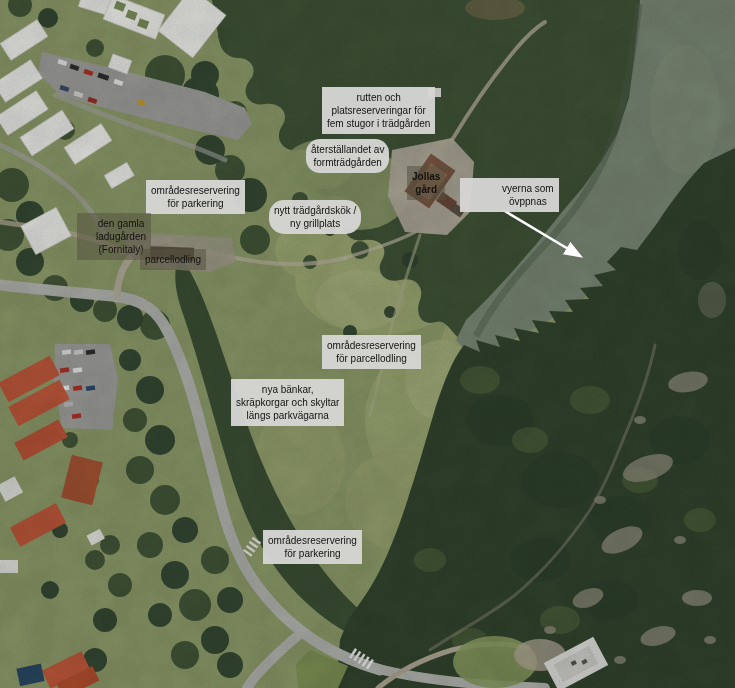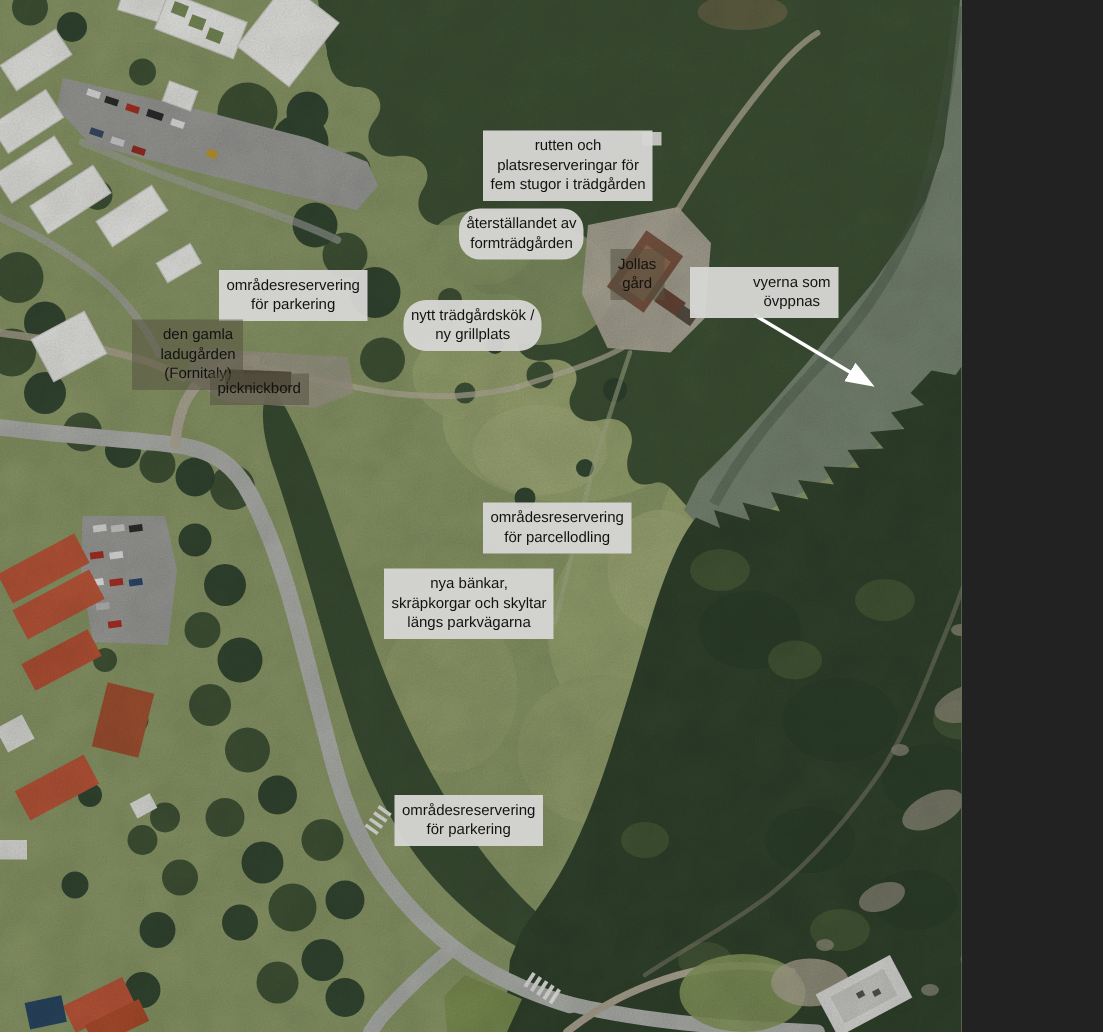--- a/index.html
+++ b/index.html
@@ -1,18 +1,18 @@
 <!DOCTYPE html>
 <html><head>
 <meta charset="utf-8">
 <style>
   html,body{margin:0;padding:0;background:#222;}
   .map-wrap{
-    position:relative;width:641px;height:688px;overflow:hidden;
-    font-family:"Liberation Sans",sans-serif;background:#e5e5e5;
+    position:relative;width:735px;height:688px;overflow:hidden;
+    font-family:"Liberation Sans",sans-serif;background:#be185d;
   }
   .map-wrap svg{position:absolute;left:0;top:0;display:block;}
   .map-label{
     position:absolute;white-space:pre-line;text-align:center;
     font-size:10px;line-height:13px;color:#121210;
     padding:4px 5px;box-sizing:content-box;
   }
   .map-label.light{background:rgba(213,213,211,0.96);}
   .map-label.dark{background:rgba(84,80,64,0.52);}
 </style>
@@ -278,32 +278,32 @@
     <rect width="735" height="688" filter="url(#gS)" opacity="0.12"></rect>
 
     <line x1="503" y1="210" x2="580" y2="256" stroke="#ffffff" stroke-width="2.4" marker-end="url(#ah)"></line>
   </svg>
 
   <div class="map-label light" style="left:322px;top:87px;">rutten och
 platsreserveringar för
 fem stugor i trädgården</div>
   <div class="map-label light" style="left:306px;top:139px;border-radius:14px;">återställandet av
 formträdgården</div>
-  <div class="map-label dark" style="left:407px;top:166px;">Jollas
+  <div class="map-label dark" style="left:407px;top:166px;font-weight:bold;">Jollas
 gård</div>
   <div class="map-label light" style="left:460px;top:178px;padding-left:42px;">vyerna som
 övppnas</div>
   <div class="map-label light" style="left:146px;top:180px;">områdesreservering
 för parkering</div>
   <div class="map-label light" style="left:269px;top:200px;border-radius:15px;">nytt trädgårdskök /
 ny grillplats</div>
-  <div class="map-label dark" style="left:88px;top:213px;padding-left:19px;">den gamla
+  <div class="map-label dark" style="left:77px;top:213px;padding-left:19px;">den gamla
 ladugården
 (Fornitaly)</div>
-  <div class="map-label dark" style="left:140px;top:249px;">picknickbord</div>
+  <div class="map-label dark" style="left:140px;top:249px;">parcellodling</div>
   <div class="map-label light" style="left:322px;top:335px;">områdesreservering
 för parcellodling</div>
-  <div class="map-label light" style="left:231px;top:379px;margin-left:25px;">nya bänkar,
+  <div class="map-label light" style="left:231px;top:379px;">nya bänkar,
 skräpkorgar och skyltar
 längs parkvägarna</div>
   <div class="map-label light" style="left:263px;top:530px;">områdesreservering
 för parkering</div>
 </div>
 
 </body></html>

